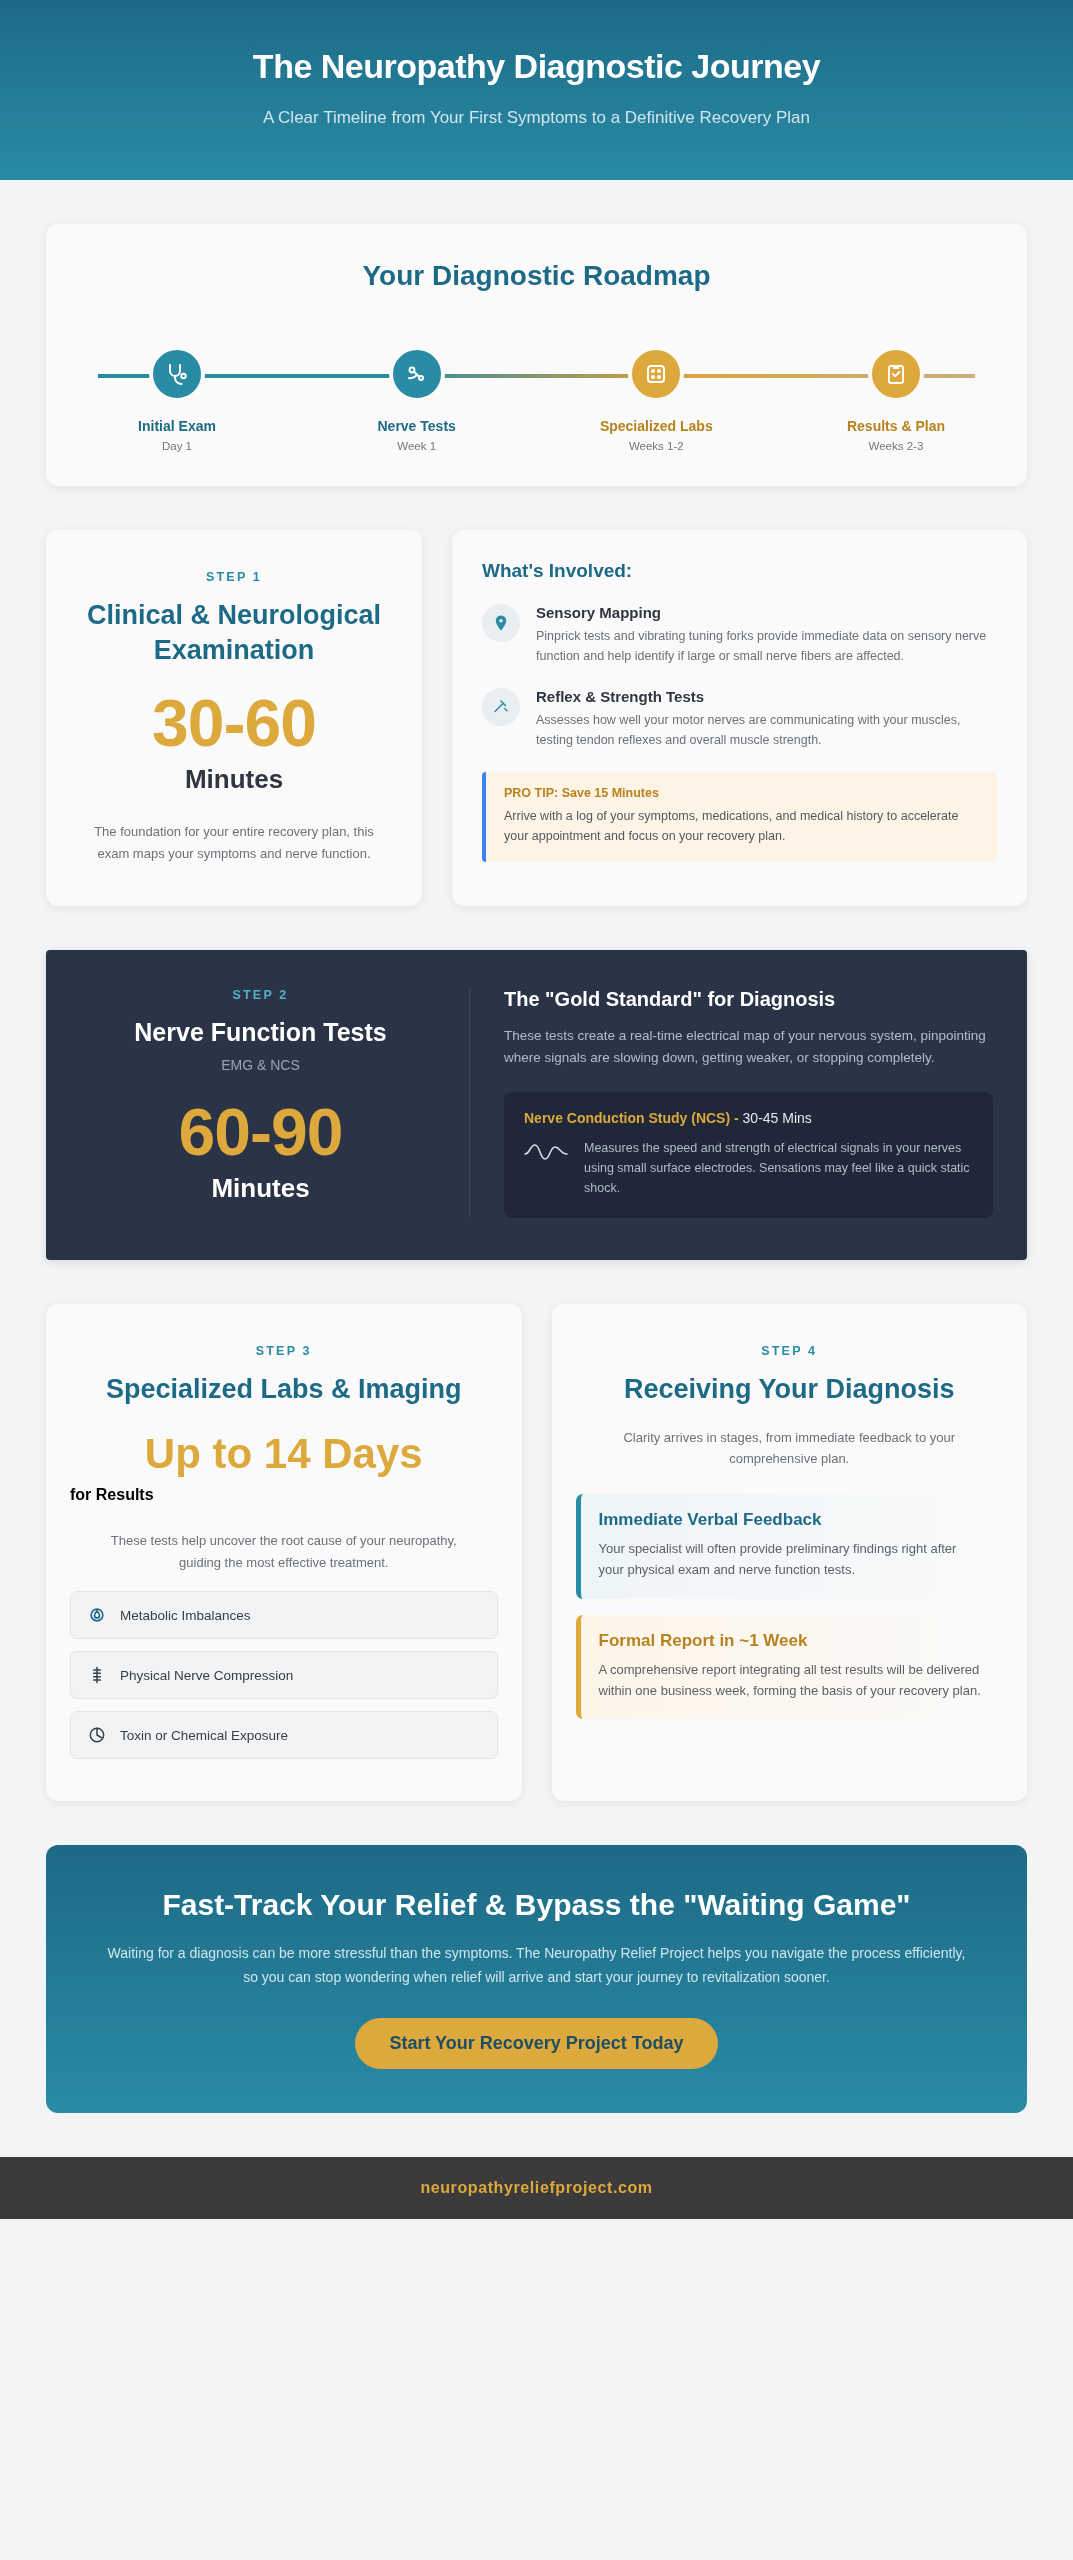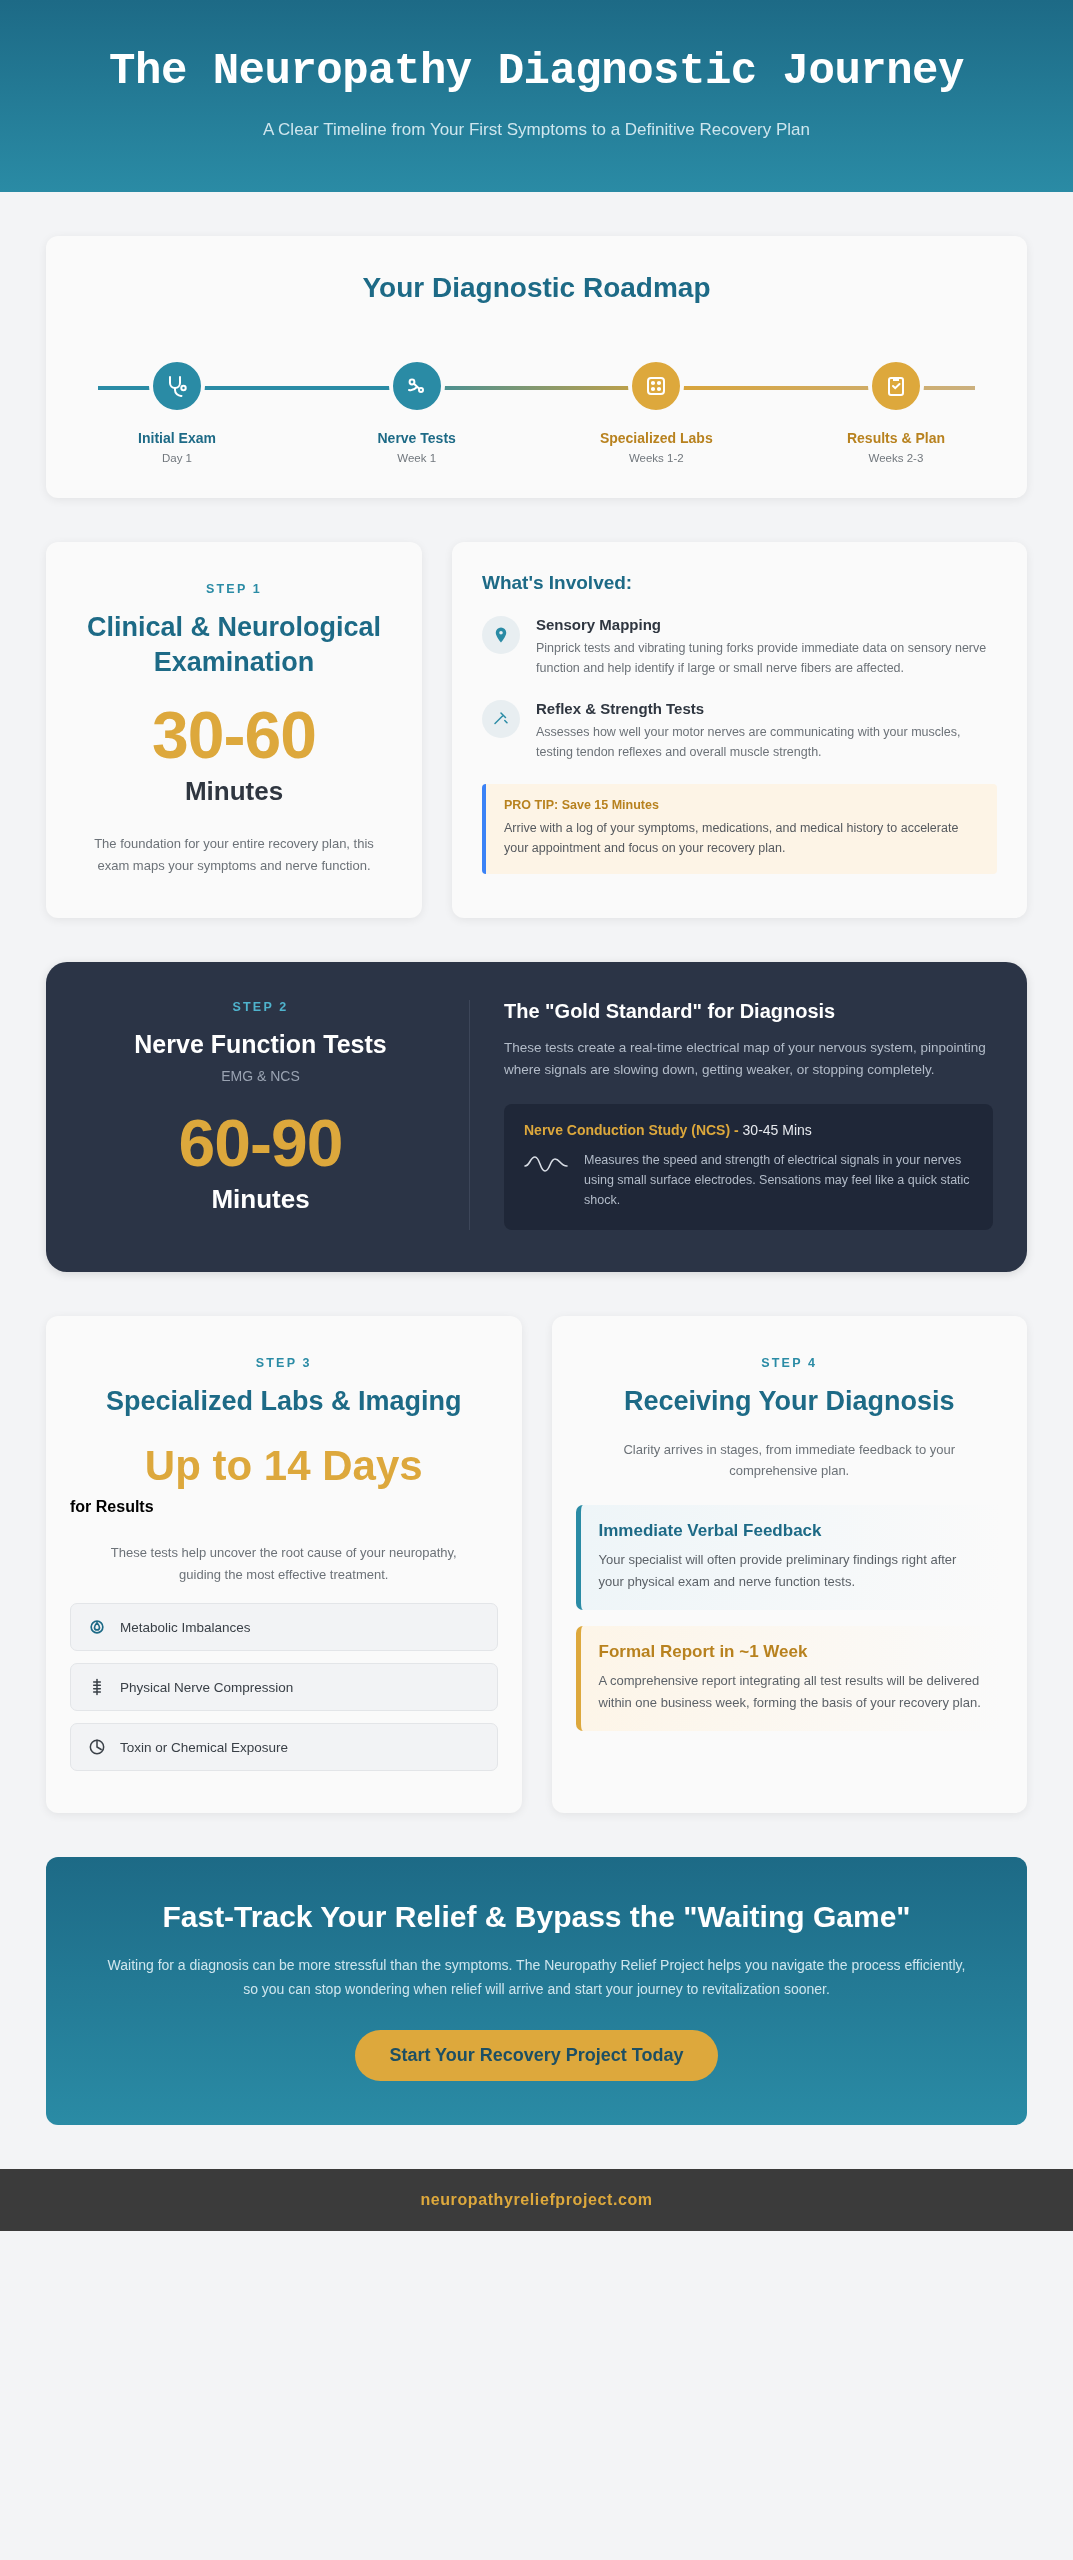--- a/index.html
+++ b/index.html
@@ -17,25 +17,24 @@
   }
 
   
   .hero {
     background: linear-gradient(180deg, #1d6a86 0%, #2a8ba5 100%);
     padding: 46px 70px 52px;
     text-align: center;
   }
   .hero h1 {
     color: #ffffff;
-    font-size: 44px;
+    font-size: 34px;
     line-height: 1.18;
     font-weight: bold;
     letter-spacing: -0.5px;
-    font-family: Liberation Mono, monospace;
   }
   .hero p {
     color: #cfe6ee;
     font-size: 17px;
     margin-top: 22px;
     font-weight: normal;
   }
 
   
   .wrap { padding: 0 46px; }
@@ -175,21 +174,21 @@
     padding: 14px 18px 16px;
     margin-top: 8px;
   }
   .protip-h { color: #b8821f; font-size: 12.5px; font-weight: bold; }
   .protip-p { font-size: 12.5px; line-height: 1.6; color: #55595e; margin-top: 6px; }
 
   
   .dark {
     margin-top: 44px;
     background: #2b3446;
-    border-radius: 21px;
+    border-radius: 4px;
     display: flex;
     padding: 38px 34px 42px;
     box-shadow: 0 2px 10px rgba(0,0,0,0.12);
   }
   .dark-left {
     width: 390px; flex: none;
     border-right: 1px solid #3d4659;
     padding-right: 28px;
   }
   .dark .step-badge { color: #4fb3cd; }

